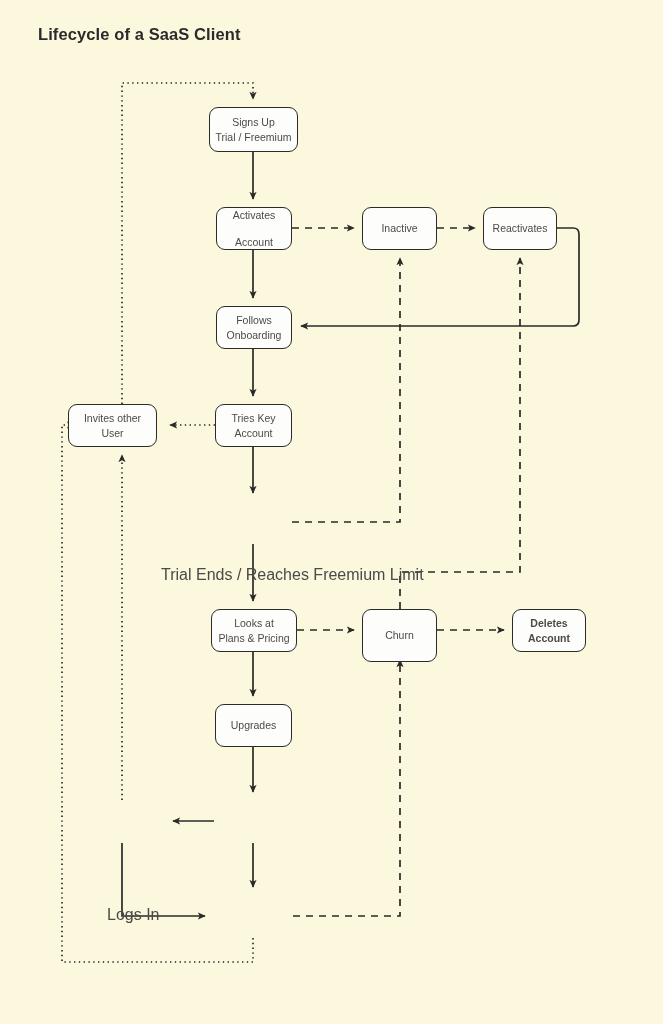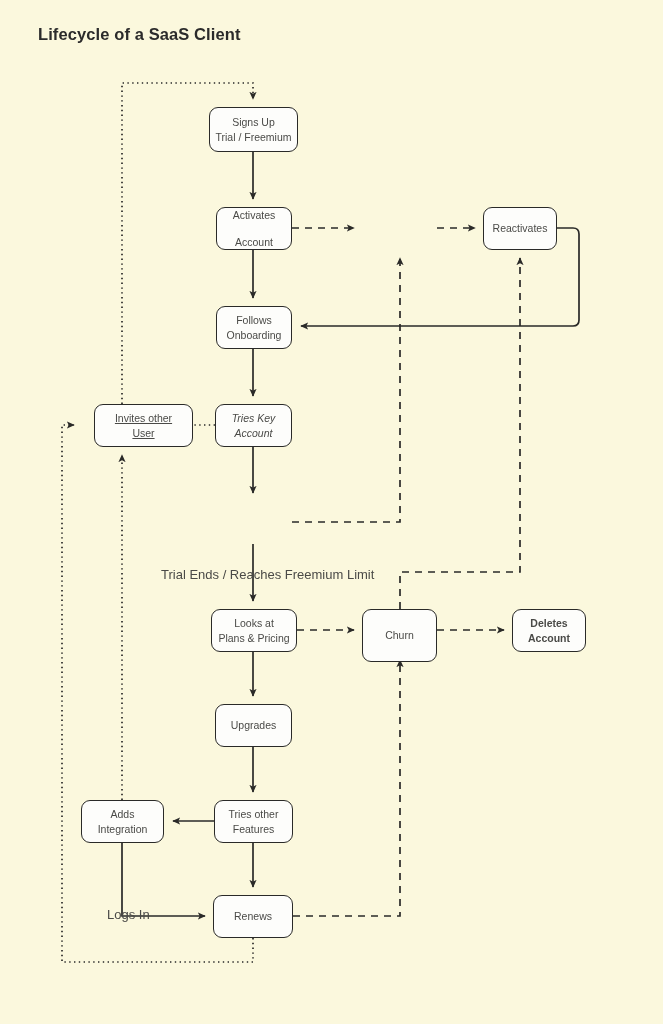--- a/index.html
+++ b/index.html
@@ -49,21 +49,21 @@
     color: #4a4a47;
     font-size: 10.5px;
     line-height: 14.5px;
     text-align: center;
     padding: 8px 4px;
   }
   .node .ln { display: block; white-space: nowrap; }
   .edge-label {
     position: absolute;
     color: #4a4a47;
-    font-size: 13px;
+    font-size: 16px;
     line-height: 14px;
     white-space: nowrap;
     background: transparent;
     text-align: center;
   }
 </style>
 </head>
 <body>
 
 <div id="canvas-root">
@@ -128,36 +128,39 @@
   <div class="node" style="left:209px;top:107px;width:89px;height:45px;">
     <span class="ln">Signs Up</span>
     <span class="ln">Trial / Freemium</span>
   </div>
 
   <div class="node" style="left:216px;top:207px;width:76px;height:43px;gap:12px;">
     <span class="ln">Activates</span>
     <span class="ln">Account</span>
   </div>
 
+  <div class="node" style="left:362px;top:207px;width:75px;height:43px;">
+    <span class="ln">Inactive</span>
+  </div>
 
   <div class="node" style="left:216px;top:306px;width:76px;height:43px;">
     <span class="ln">Follows</span>
     <span class="ln">Onboarding</span>
   </div>
 
   <div class="node" style="left:483px;top:207px;width:74px;height:43px;">
     <span class="ln">Reactivates</span>
   </div>
 
-  <div class="node" style="left:94px;top:404px;width:99px;height:43px;text-decoration:underline;">
+  <div class="node" style="left:68px;top:404px;width:89px;height:43px;">
     <span class="ln">Invites other</span>
     <span class="ln">User</span>
   </div>
 
-  <div class="node" style="left:215px;top:404px;width:77px;height:43px;font-style:italic;">
+  <div class="node" style="left:215px;top:404px;width:77px;height:43px;">
     <span class="ln">Tries Key</span>
     <span class="ln">Account</span>
   </div>
 
 
   <div class="node" style="left:211px;top:609px;width:86px;height:43px;">
     <span class="ln">Looks at</span>
     <span class="ln">Plans &amp; Pricing</span>
   </div>
 
@@ -167,30 +170,19 @@
 
   <div class="node" style="left:512px;top:609px;width:74px;height:43px;font-weight:bold;">
     <span class="ln">Deletes</span>
     <span class="ln">Account</span>
   </div>
 
   <div class="node" style="left:215px;top:704px;width:77px;height:43px;">
     <span class="ln">Upgrades</span>
   </div>
 
-  <div class="node" style="left:81px;top:800px;width:83px;height:43px;">
-    <span class="ln">Adds</span>
-    <span class="ln">Integration</span>
-  </div>
 
-  <div class="node" style="left:214px;top:800px;width:79px;height:43px;">
-    <span class="ln">Tries other</span>
-    <span class="ln">Features</span>
-  </div>
 
-  <div class="node" style="left:213px;top:895px;width:80px;height:43px;">
-    <span class="ln">Renews</span>
-  </div>
 
   <div class="edge-label" style="left:161px;top:568px;">Trial Ends / Reaches Freemium Limit</div>
   <div class="edge-label" style="left:107px;top:908px;">Logs In</div>
 
 </div>
 
 </body></html>

